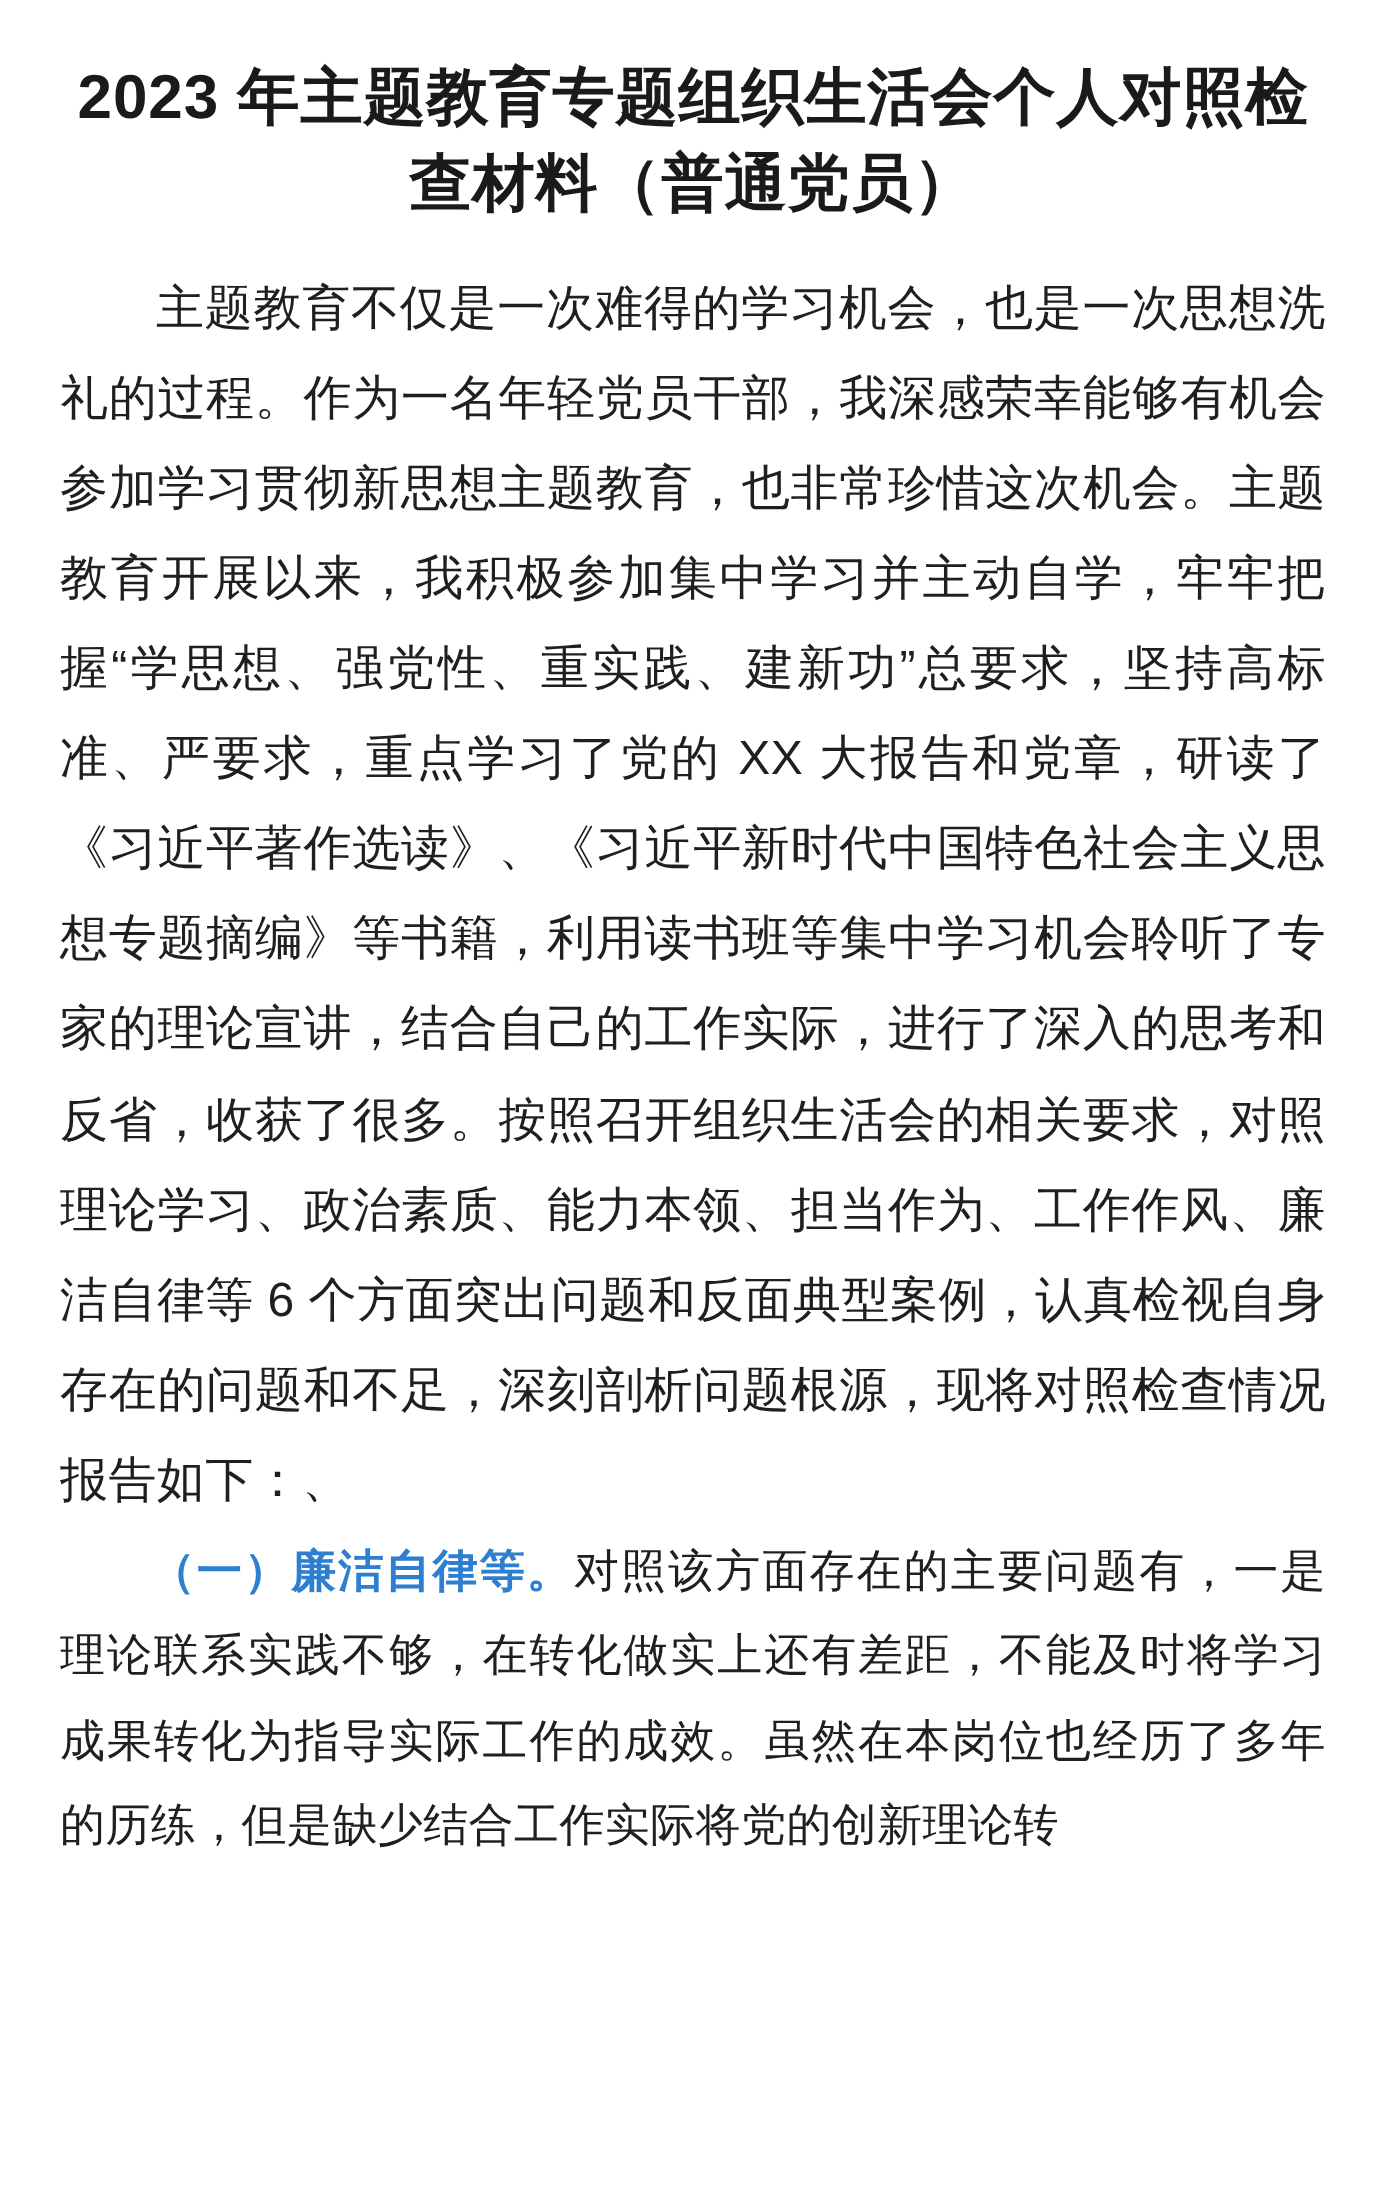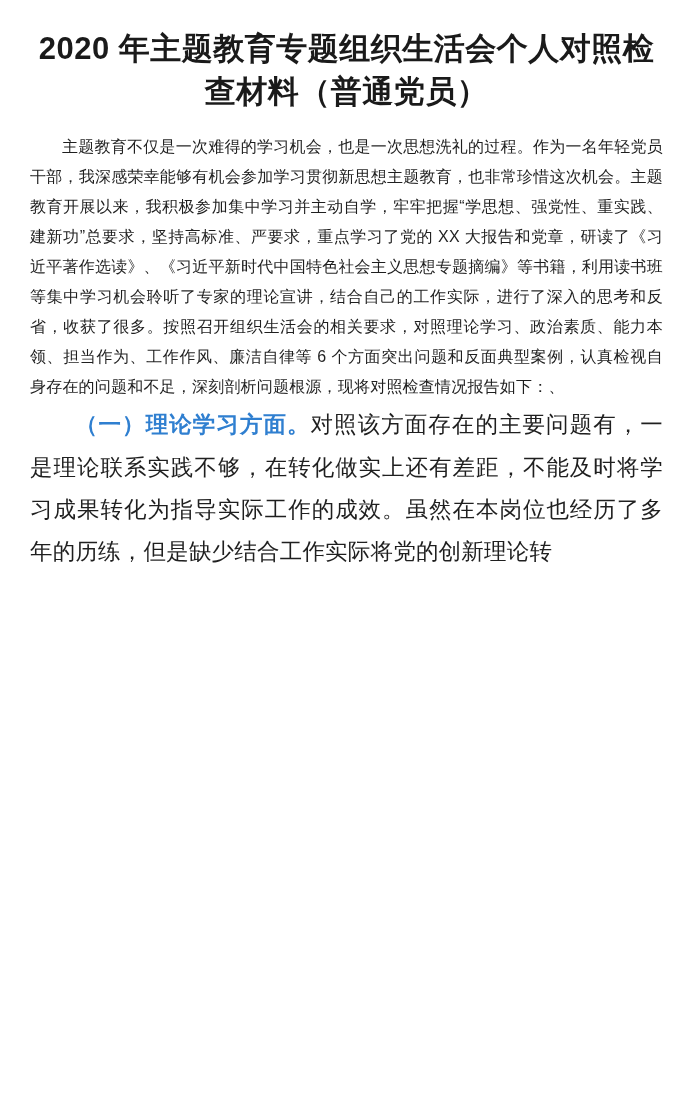--- a/index.html
+++ b/index.html
@@ -24,21 +24,21 @@
   .doc-title {
     font-size: 31px;
     line-height: 1.38;
     font-weight: bold;
     text-align: center;
     color: #1a1a1a;
     letter-spacing: 0.5px;
     margin: 4px 0 18px 0;
   }
   .para {
-    font-size: 16px;
+    font-size: 24px;
     line-height: 1.88;
     color: #1f1f1f;
     text-align: justify;
     text-justify: inter-ideograph;
     letter-spacing: 0.2px;
     text-indent: 2em;
     margin: 0 0 2px 0;
   }
   .heading-red {
     font-size: 22.5px;
@@ -63,20 +63,20 @@
     color: #2f7fd0;
     font-weight: bold;
   }
   .inline { display: inline; }
 </style>
 </head>
 <body>
 
 <div class="page">
 
-  <h1 class="doc-title">2020 年主题教育专题组织生活会个人对照检查材料（普通党员）</h1>
+  <h1 class="doc-title">2023 年主题教育专题组织生活会个人对照检查材料（普通党员）</h1>
 
   <p class="para">主题教育不仅是一次难得的学习机会，也是一次思想洗礼的过程。作为一名年轻党员干部，我深感荣幸能够有机会参加学习贯彻新思想主题教育，也非常珍惜这次机会。主题教育开展以来，我积极参加集中学习并主动自学，牢牢把握“学思想、强党性、重实践、建新功”总要求，坚持高标准、严要求，重点学习了党的 XX 大报告和党章，研读了《习近平著作选读》、《习近平新时代中国特色社会主义思想专题摘编》等书籍，利用读书班等集中学习机会聆听了专家的理论宣讲，结合自己的工作实际，进行了深入的思考和反省，收获了很多。按照召开组织生活会的相关要求，对照理论学习、政治素质、能力本领、担当作为、工作作风、廉洁自律等 6 个方面突出问题和反面典型案例，认真检视自身存在的问题和不足，深刻剖析问题根源，现将对照检查情况报告如下：、</p>
 
 
-  <p class="para-sub"><span class="sub-label inline">（一）理论学习方面。</span><span class="inline">对照该方面存在的主要问题有，一是理论联系实践不够，在转化做实上还有差距，不能及时将学习成果转化为指导实际工作的成效。虽然在本岗位也经历了多年的历练，但是缺少结合工作实际将党的创新理论转</span></p>
+  <p class="para-sub"><span class="sub-label inline">（一）廉洁自律等。</span><span class="inline">对照该方面存在的主要问题有，一是理论联系实践不够，在转化做实上还有差距，不能及时将学习成果转化为指导实际工作的成效。虽然在本岗位也经历了多年的历练，但是缺少结合工作实际将党的创新理论转</span></p>
 
 </div>
 
 </body></html>

